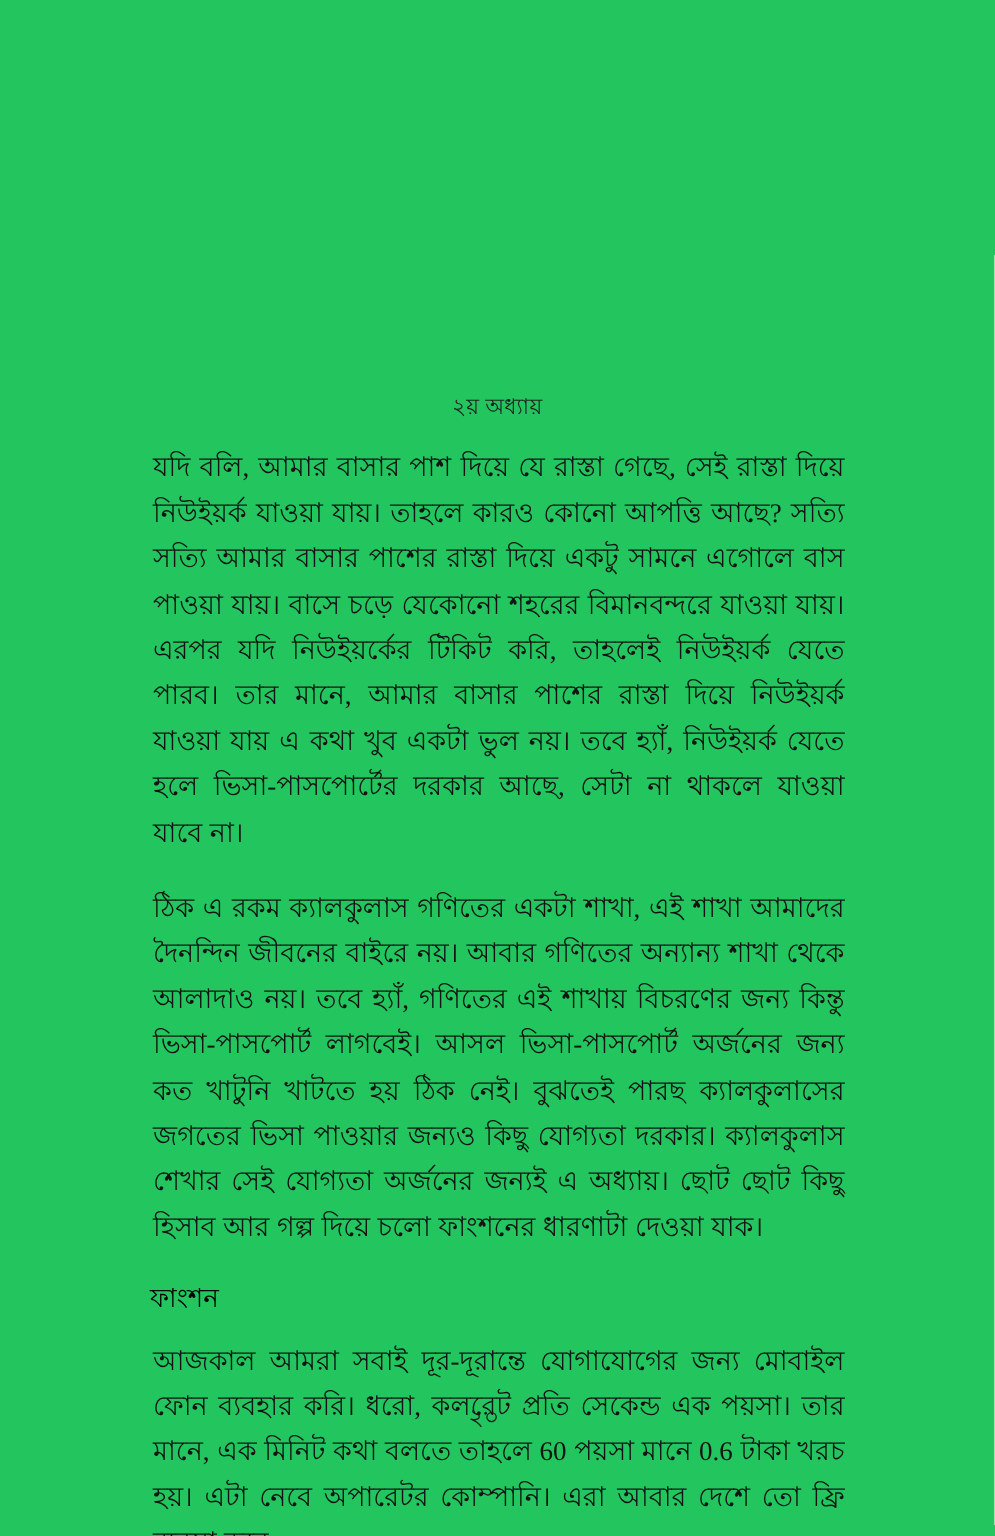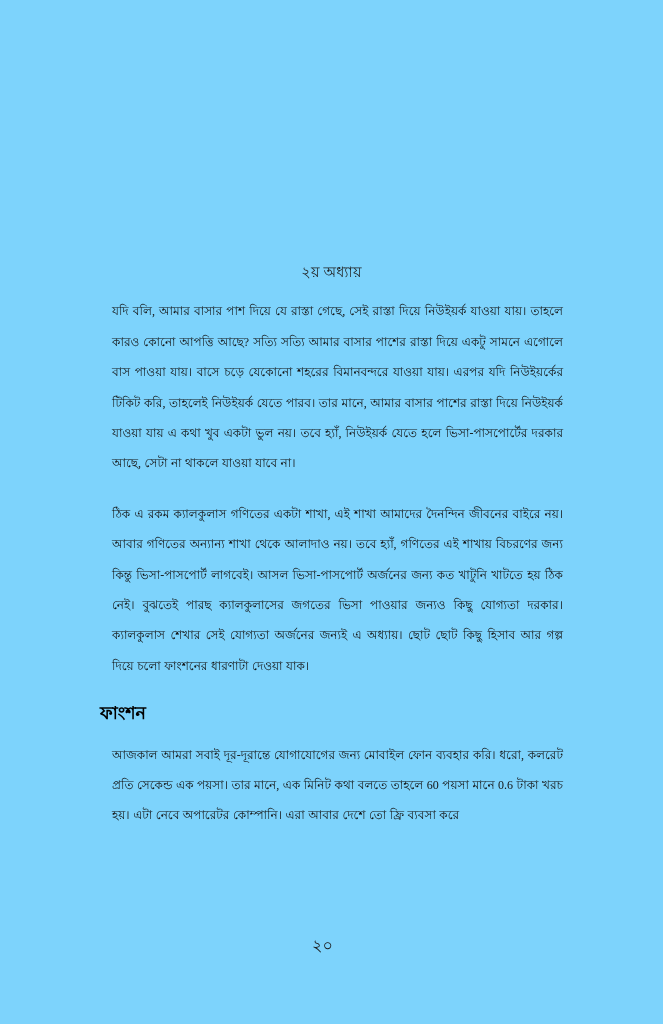--- a/index.html
+++ b/index.html
@@ -12,21 +12,21 @@
     height: 1024px;
     overflow: hidden;
     font-family: "Liberation Serif", "DejaVu Serif", serif;
     color: #1a1a1a;
   }
 
   .page {
     position: relative;
     width: 663px;
     height: 1024px;
-    background: #7dd3fc;
+    background: #22c55e;
     box-sizing: border-box;
   }
 
   .content-area {
     position: absolute;
     left: 100px;
     top: 262px;
     width: 463px;
   }
 
@@ -44,37 +44,37 @@
     text-align: center;
     font-size: 23px;
     font-weight: 700;
     line-height: 1.3;
     color: #000000;
     margin: 0 0 34px 0;
     letter-spacing: 0.3px;
   }
 
   .body-para {
-    font-size: 12px;
+    font-size: 18px;
     line-height: 30.4px;
     text-align: justify;
     text-align-last: left;
     text-justify: inter-word;
-    margin: 0 0 20px 12px;
+    margin: 0 0 20px 2px;
     color: #131313;
     word-spacing: 0.5px;
   }
 
   .body-para.last-para {
     margin-bottom: 0;
   }
 
   .section-heading {
     font-size: 17.4px;
-    font-weight: 700;
+    font-weight: 400;
     line-height: 1.4;
     color: #000000;
     margin: 10px 0 14px 0;
     text-align: left;
   }
 
   .page-number {
     position: absolute;
     left: 0;
     right: 18px;

